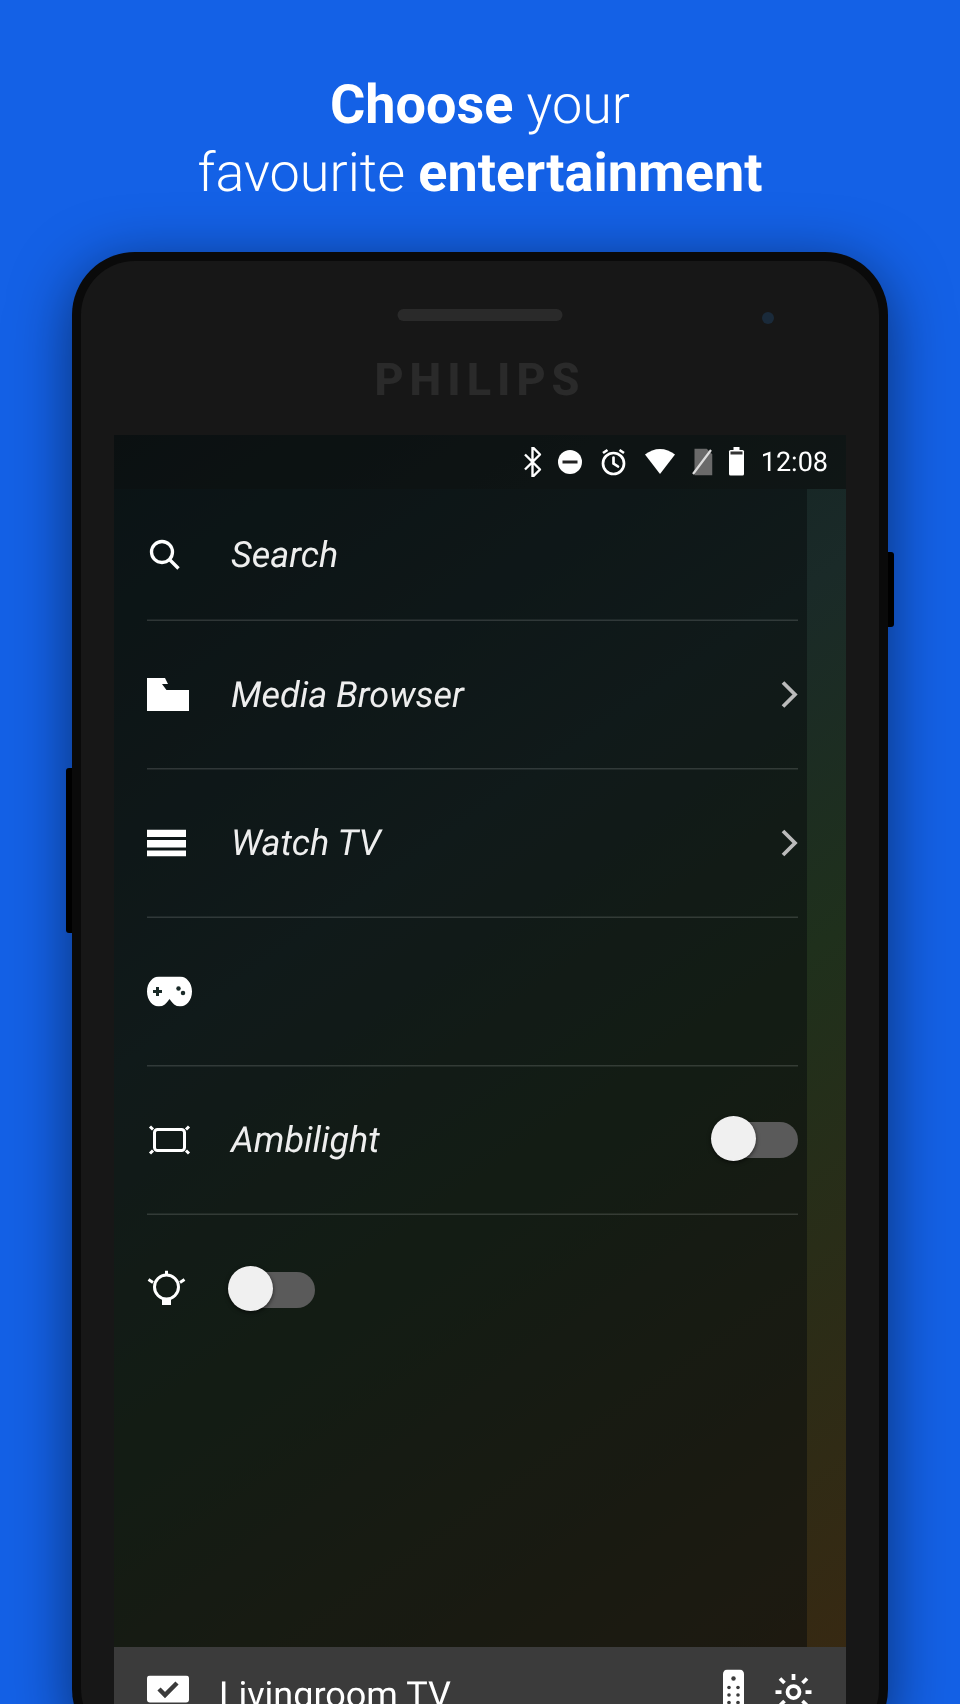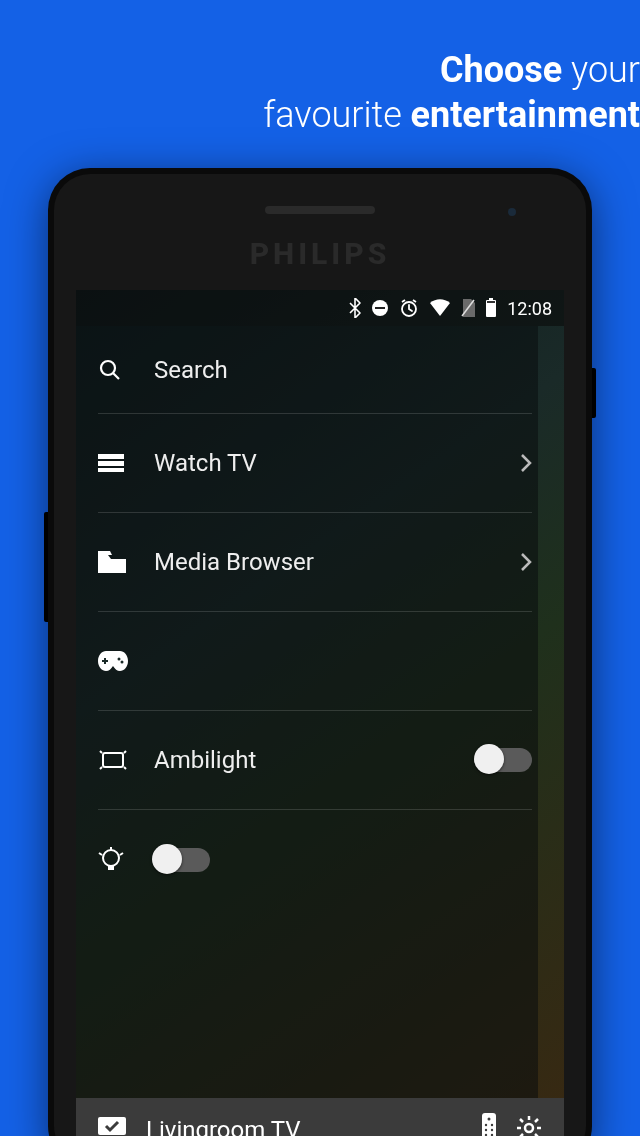--- a/index.html
+++ b/index.html
@@ -4,21 +4,21 @@
 <style>
   * { margin: 0; padding: 0; box-sizing: border-box; }
   html, body { width: 640px; height: 1136px; overflow: hidden; }
   body {
     background: #1461e6;
     font-family: -apple-system, BlinkMacSystemFont, "Segoe UI", Roboto, Arial, sans-serif;
     position: relative;
   }
   .headline {
     color: #fff;
-    text-align: right;
+    text-align: center;
     font-size: 36px;
     line-height: 1.25;
     padding-top: 48px;
     font-weight: 300;
   }
   .headline .bold { font-weight: 700; }
   .phone {
     position: absolute;
     left: 50%;
     transform: translateX(-50%);
@@ -92,20 +92,21 @@
   .status-bar .icon { display:inline-flex; align-items:center; }
   .status-bar svg { display:block; }
   .menu {
     position: absolute;
     top: 36px;
     left: 0;
     right: 26px;
     bottom: 64px;
     background: rgba(10,12,14,0.55);
     padding: 0 6px 0 22px;
+    font-style: italic;
   }
   .row {
     display: flex;
     align-items: center;
     height: 99px;
     border-bottom: 1px solid rgba(255,255,255,0.14);
     color: #fff;
   }
   .row:first-child { border-bottom: 1px solid rgba(255,255,255,0.14); height: 88px; }
   .row:last-of-type { border-bottom: none; }
@@ -243,41 +244,41 @@
                 <circle cx="10" cy="10" r="7" stroke="#fff" stroke-width="2.2" fill="none"></circle>
                 <line x1="15" y1="15" x2="21" y2="21" stroke="#fff" stroke-width="2.2"></line>
               </svg>
           </span>
           <span class="label">Search</span>
         </div>
 
 
         <div class="row">
           <span class="leading">
+            <svg width="28" height="22" viewBox="0 0 28 22">
+                <path d="M0 4h10l3 4h15v14H0z M0 4V0h12l2 4" fill="#fff"></path>
+              </svg>
+          </span>
+          <span class="label">Media Browser</span>
+          <span class="trailing chev">
+            <svg width="12" height="20" viewBox="0 0 12 20">
+                <path d="M2 2l8 8-8 8" stroke="#bbb" stroke-width="2.5" fill="none"></path>
+              </svg>
+          </span>
+        </div>
+
+        <div class="row">
+          <span class="leading">
             <svg width="26" height="18" viewBox="0 0 26 18">
                 <rect x="0" y="0" width="26" height="5" fill="#fff"></rect>
                 <rect x="0" y="7" width="26" height="5" fill="#fff"></rect>
                 <rect x="0" y="14" width="26" height="4" fill="#fff"></rect>
               </svg>
           </span>
           <span class="label">Watch TV</span>
-          <span class="trailing chev">
-            <svg width="12" height="20" viewBox="0 0 12 20">
-                <path d="M2 2l8 8-8 8" stroke="#bbb" stroke-width="2.5" fill="none"></path>
-              </svg>
-          </span>
-        </div>
-
-        <div class="row">
-          <span class="leading">
-            <svg width="28" height="22" viewBox="0 0 28 22">
-                <path d="M0 4h10l3 4h15v14H0z M0 4V0h12l2 4" fill="#fff"></path>
-              </svg>
-          </span>
-          <span class="label">Media Browser</span>
           <span class="trailing chev">
             <svg width="12" height="20" viewBox="0 0 12 20">
                 <path d="M2 2l8 8-8 8" stroke="#bbb" stroke-width="2.5" fill="none"></path>
               </svg>
           </span>
         </div>
 
 
         <div class="row">
           <span class="leading">

